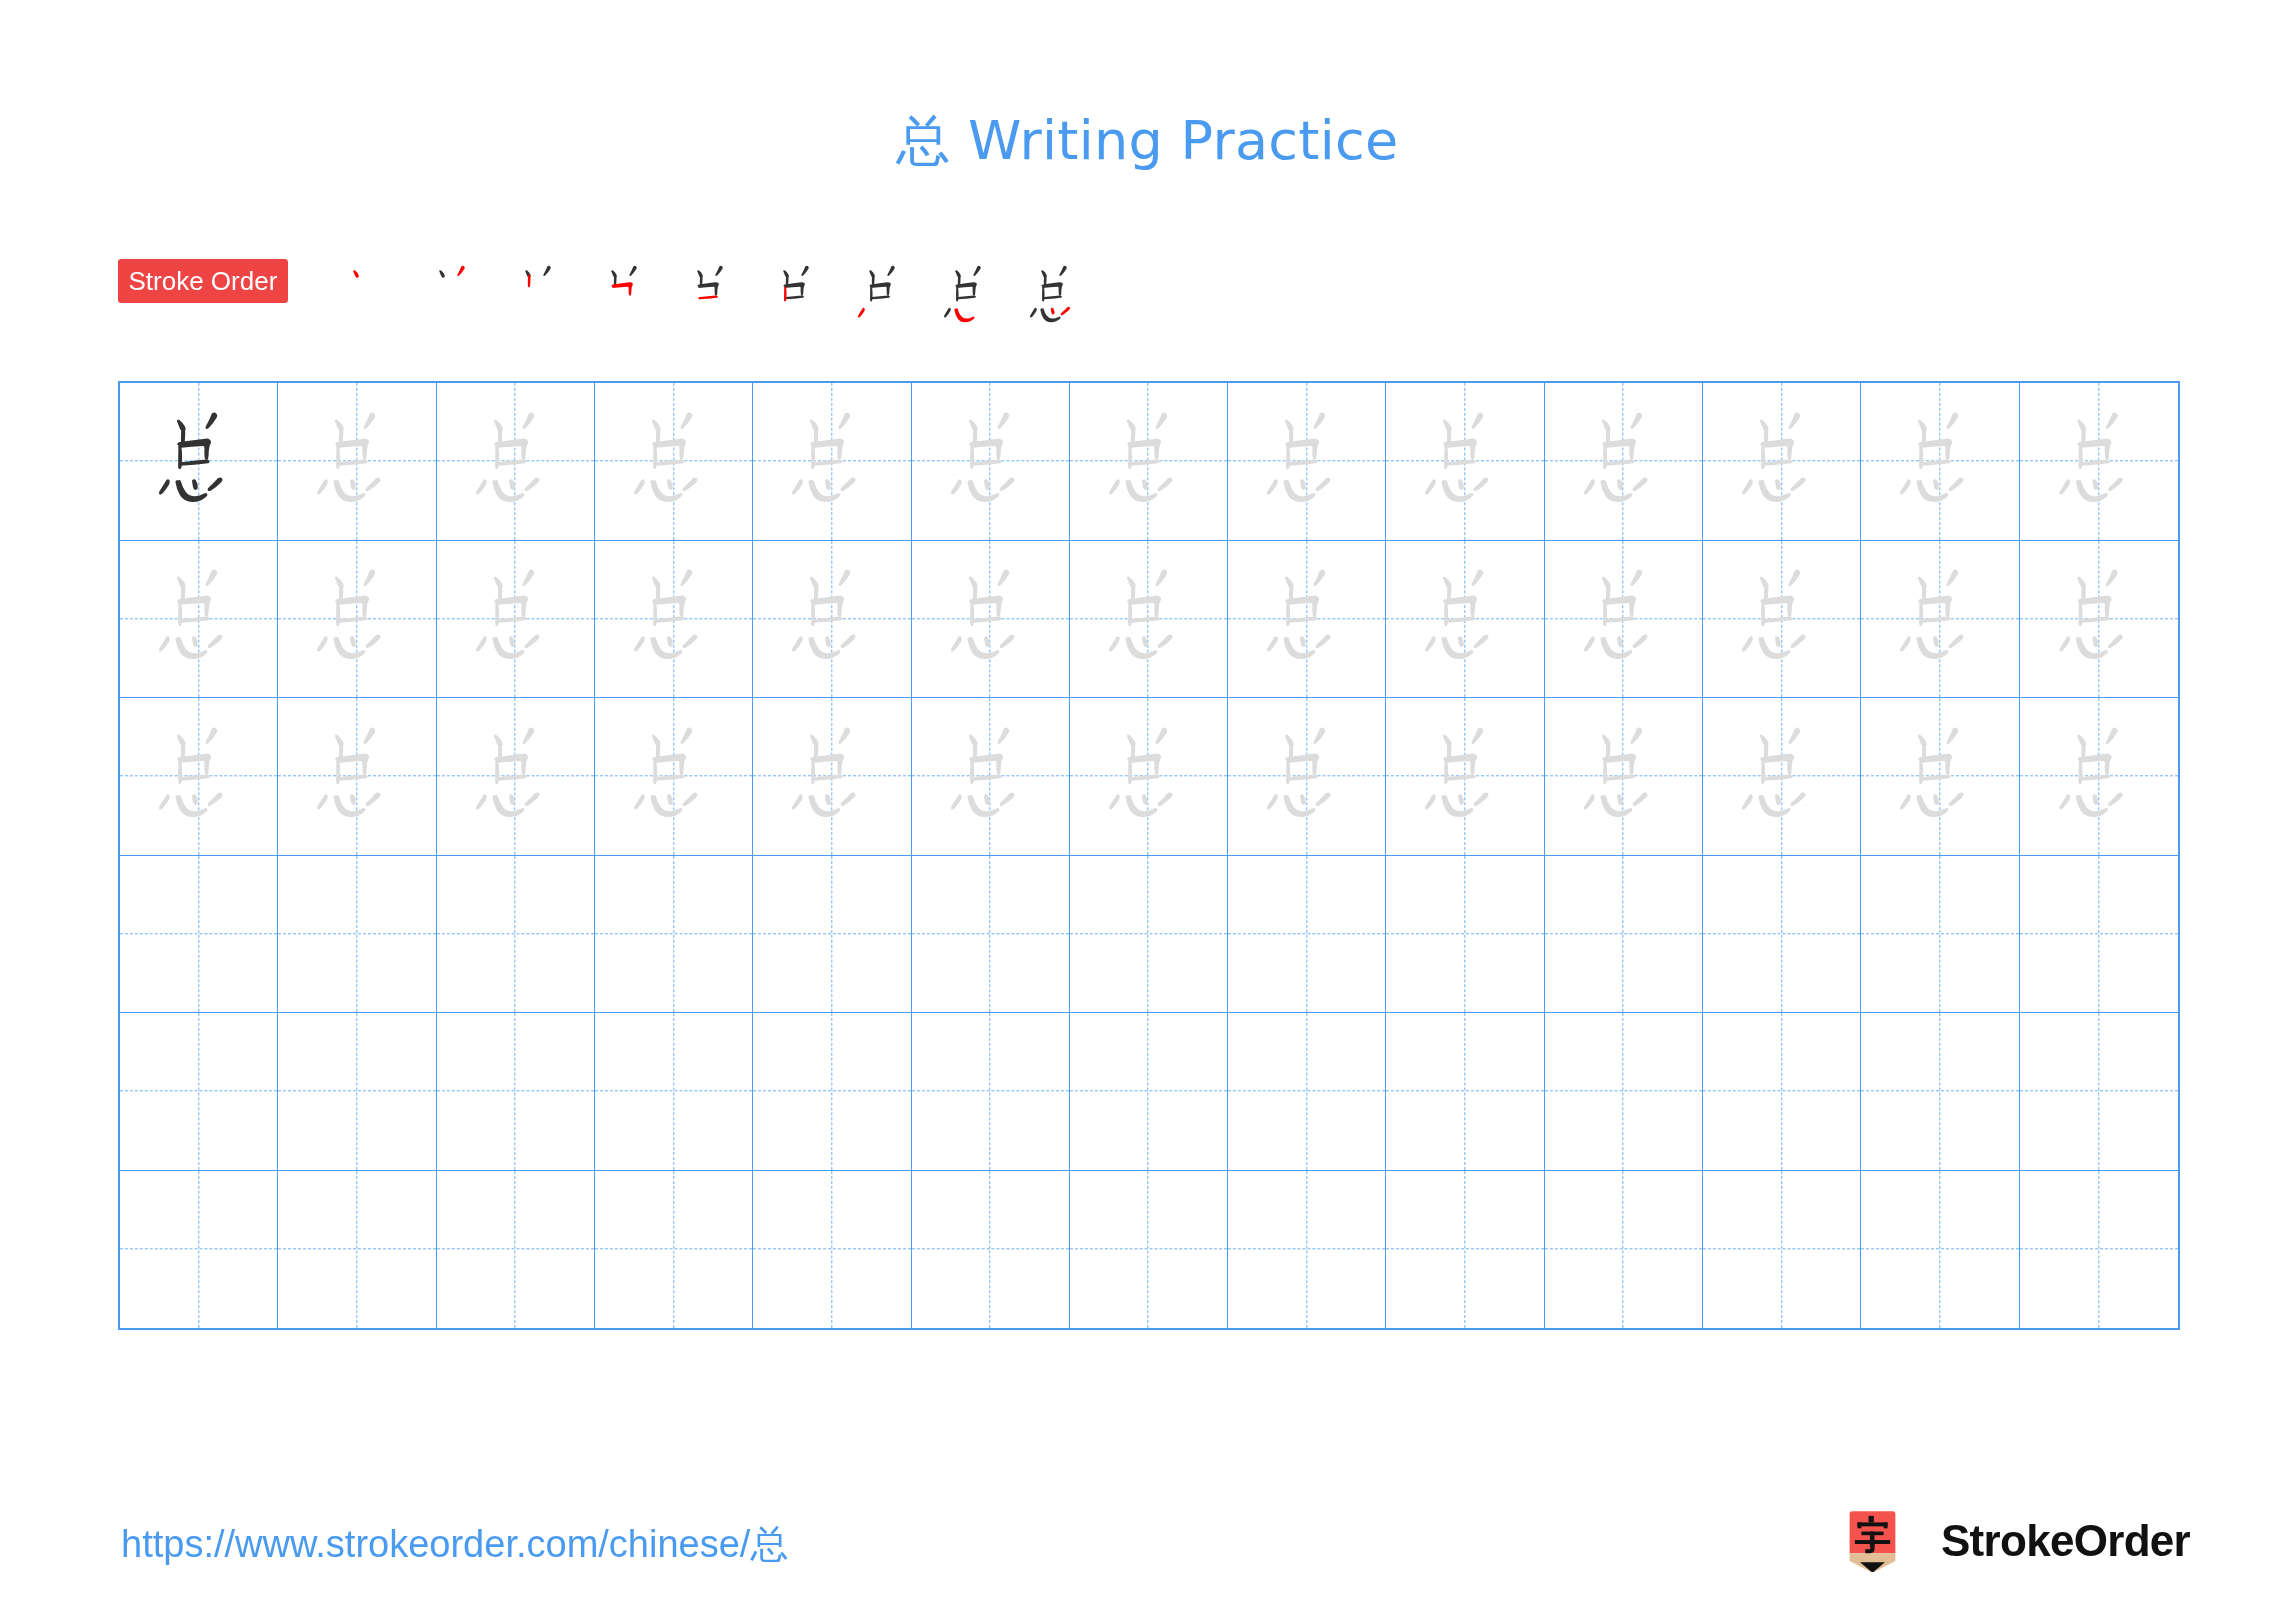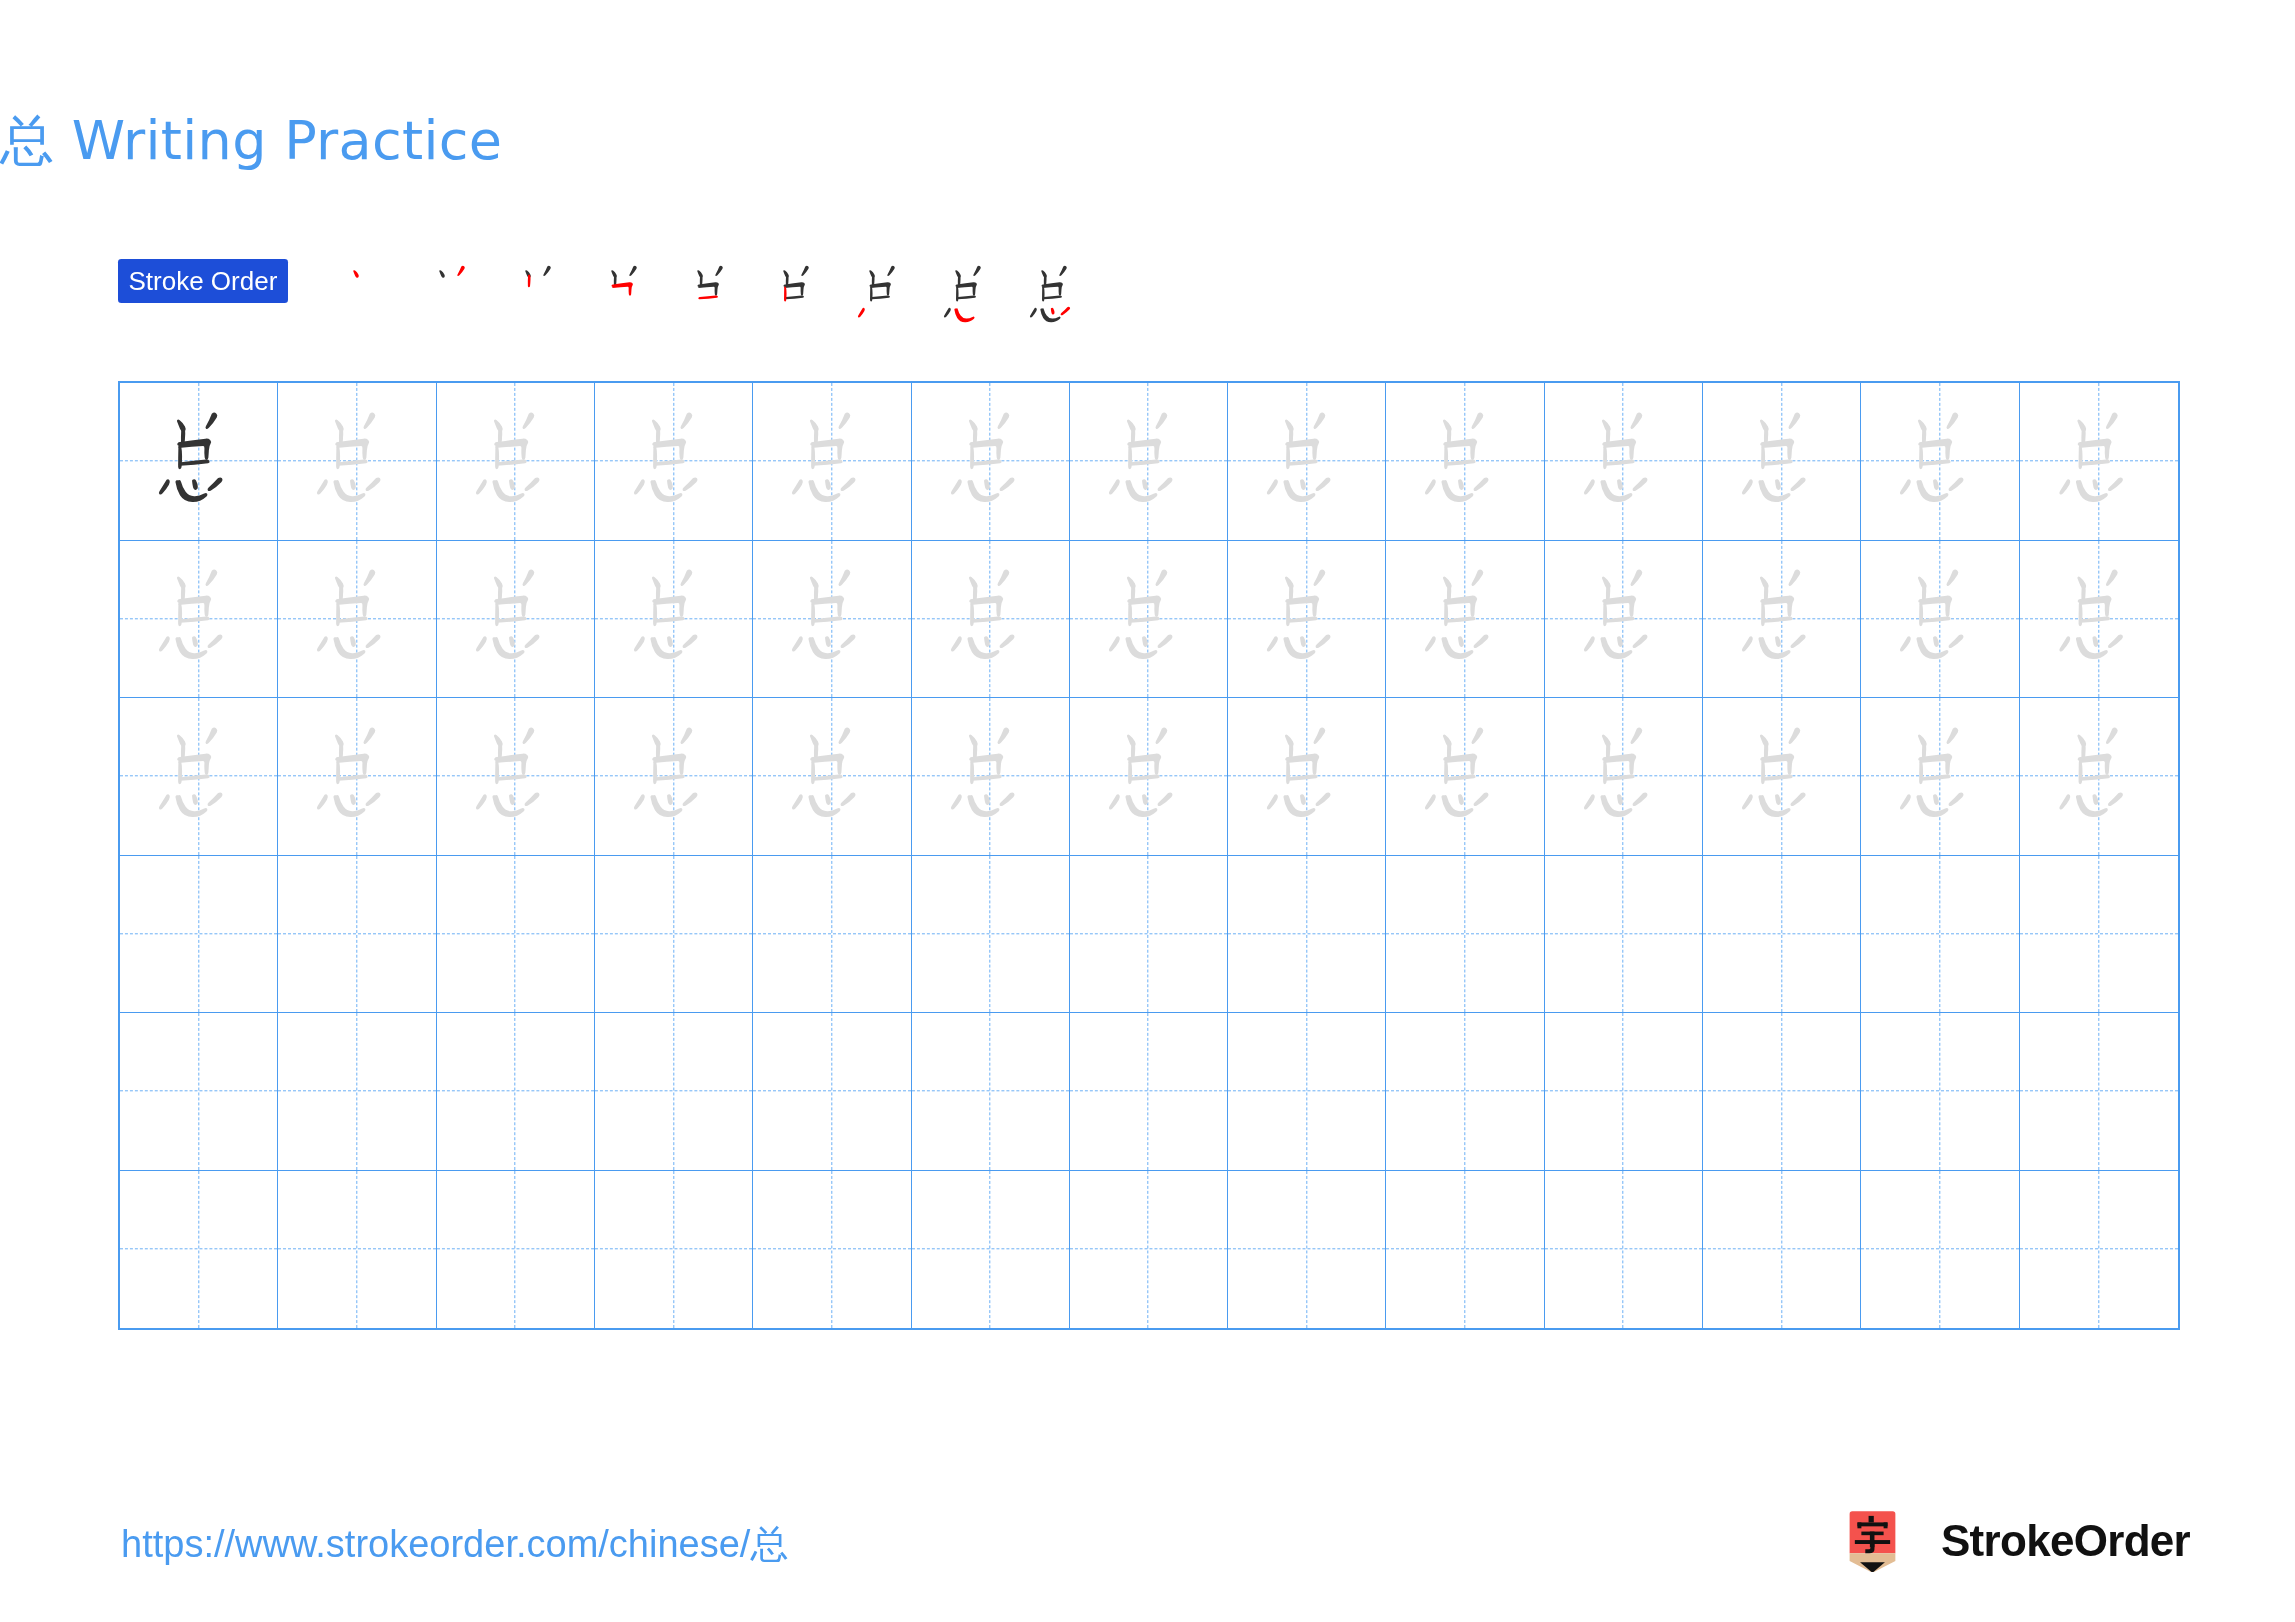--- a/index.html
+++ b/index.html
@@ -14,41 +14,42 @@
     font-family: "Liberation Sans", sans-serif;
     overflow: hidden;
   }
 
   
   #page-title {
     position: absolute;
     top: 105px;
     left: 0;
     width: 100%;
+    text-align: center;
     font-size: 54px;
     color: #4a9bf0;
     font-weight: 400;
     letter-spacing: 0.3px;
     white-space: nowrap;
   }
   #page-title .t-char {
     font-family: "DejaVu Sans", sans-serif;
   }
 
   
   #stroke-order-section {
     position: absolute;
     top: 259px;
     left: 118px;
     height: 79px;
     display: flex;
     align-items: flex-start;
   }
   #stroke-order-badge {
-    background: #1d4ed8;
+    background: #ef4444;
     color: #ffffff;
     font-size: 26px;
     line-height: 1;
     padding: 8.5px 10.5px 9.8px 10.5px;
     border-radius: 3.3px;
     white-space: nowrap;
     font-weight: 400;
   }
   #stroke-list {
     display: flex;

